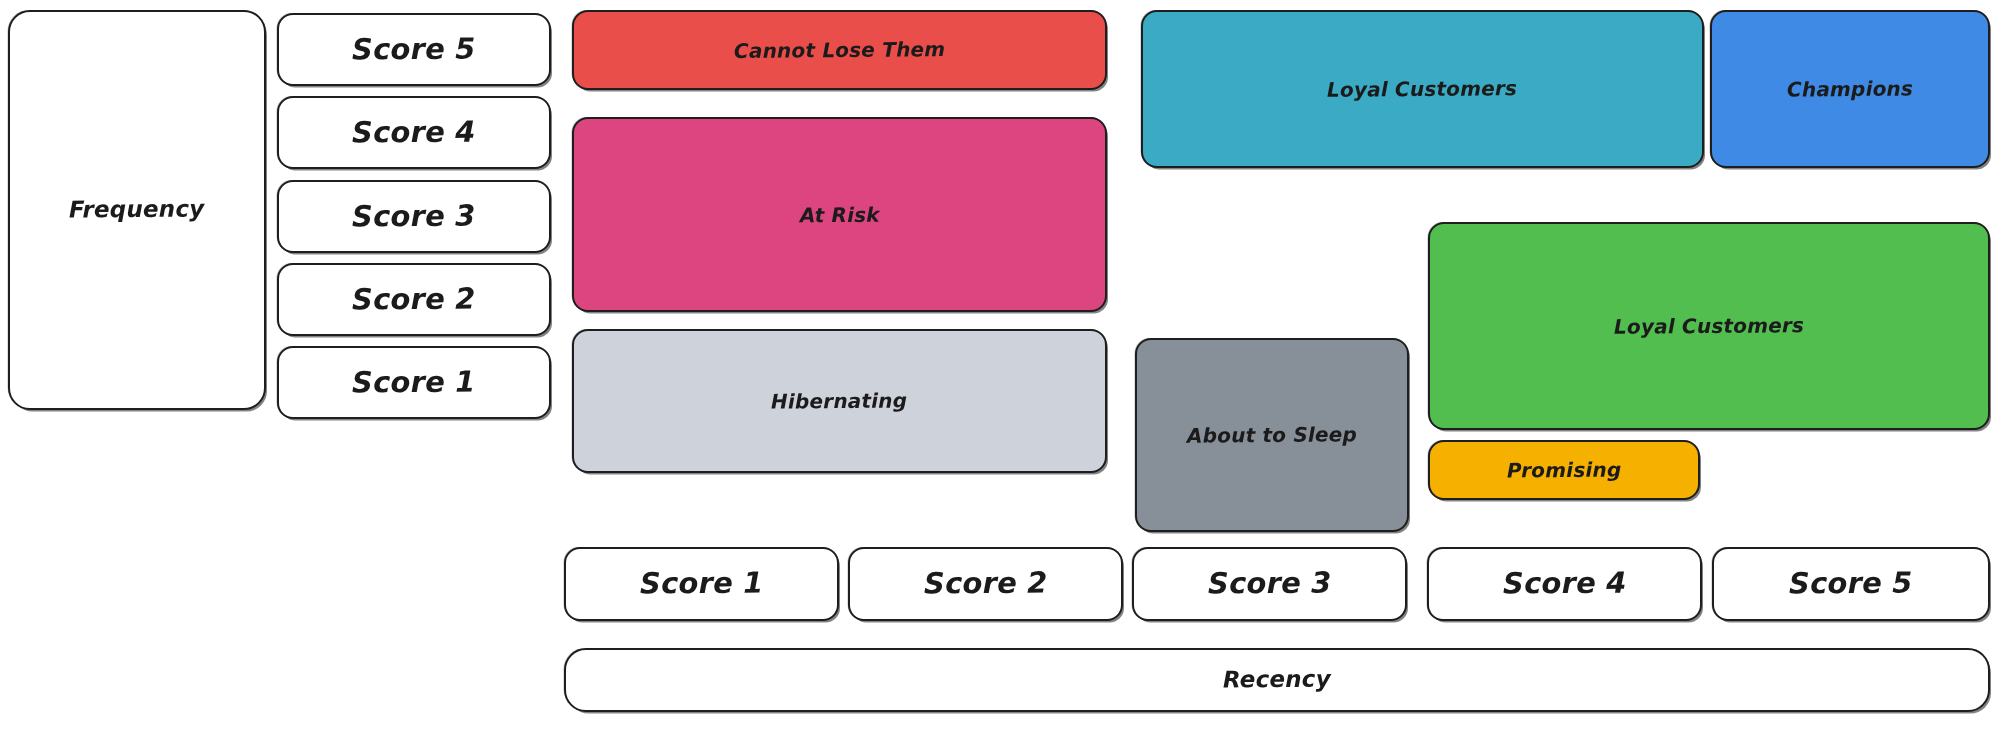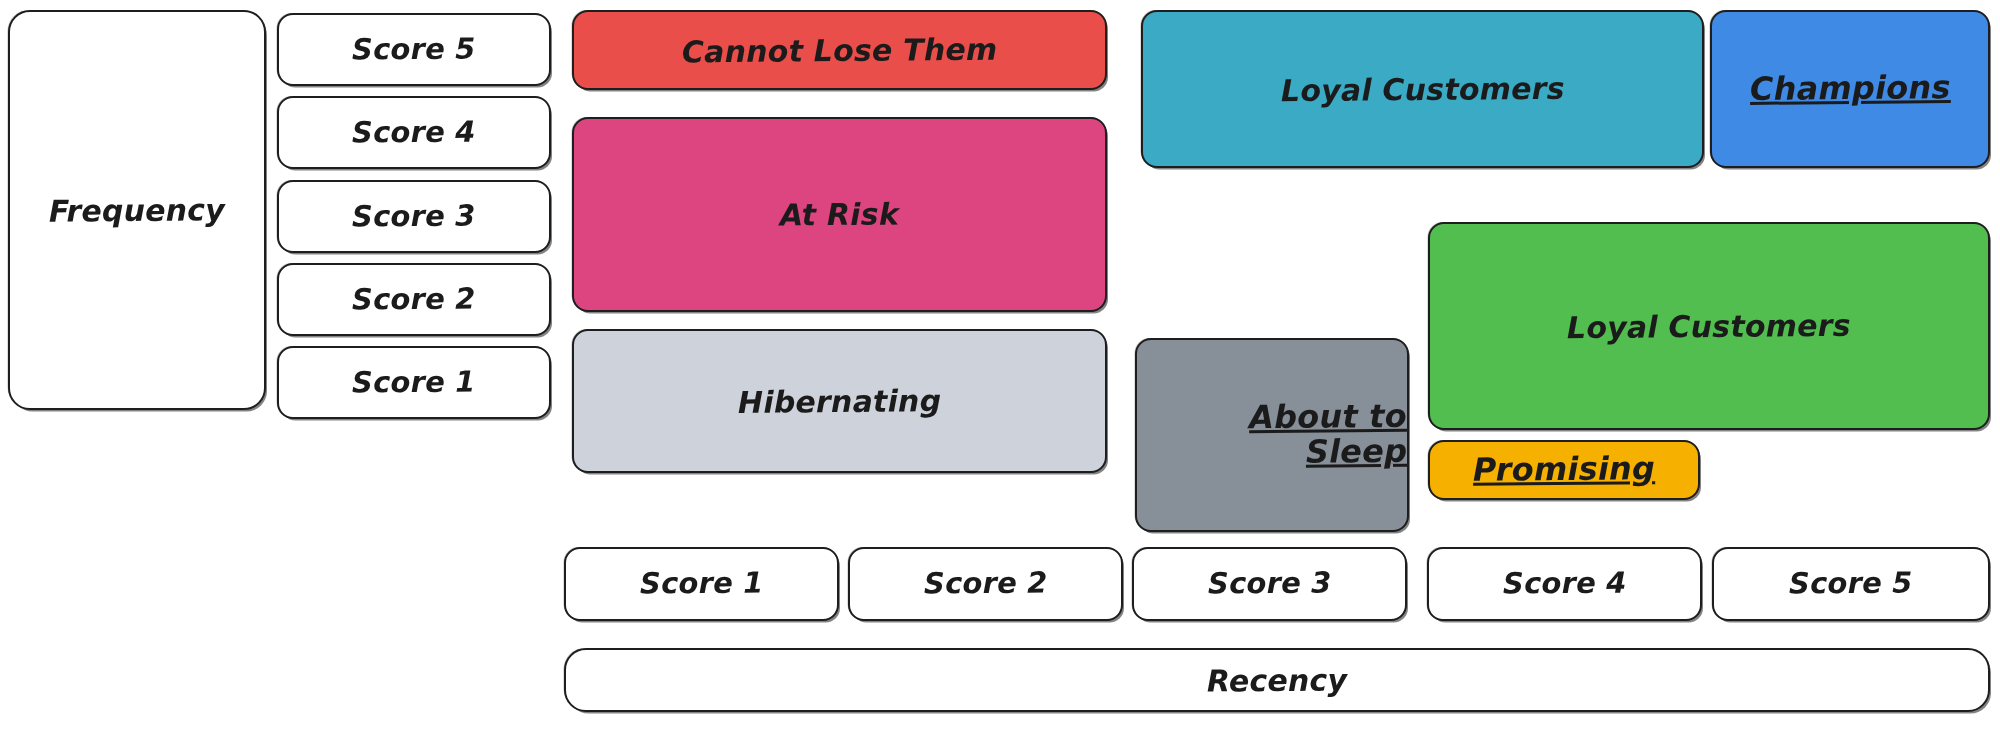--- a/index.html
+++ b/index.html
@@ -8,45 +8,45 @@
     font-family:"DejaVu Sans","Liberation Sans",sans-serif;
     overflow:hidden;
   }
   #canvas{position:relative;width:2000px;height:753px;background:#fff;}
 
   
   .box{
     position:absolute;
     box-sizing:border-box;
     display:flex;align-items:center;justify-content:center;
-    text-align:right;
+    text-align:left;
     border:2px solid #1e1e1e;
     color:#1b1b1b;
     line-height:1.1;
     letter-spacing:0.2px;
     font-style:italic;
     font-weight:600;
     border-radius:18px;
     
     box-shadow:
       2.5px 3px 0 -1.5px rgba(30,30,30,.55),
       -1.5px -1px 0 -1px rgba(30,30,30,.30);
   }
   .box span{display:block;transform:rotate(-0.5deg);}
 
   .axis{background:#ffffff;border-radius:22px;}
   .score{background:#ffffff;border-radius:16px;}
 
   .seg{border-radius:16px;}
 
   
-  .t-axis{font-size:30px;}
+  .t-axis{font-size:23px;}
   .t-score{font-size:29px;}
-  .t-seg{font-size:30px;}
-  .t-seg-sm{font-size:32px;text-decoration:underline;}
+  .t-seg{font-size:20px;}
+  .t-seg-sm{font-size:20px;}
 </style>
 </head>
 <body>
 
 <div id="canvas">
 
   <div class="box axis t-axis" style="left:8px;top:10px;width:258px;height:400px;">
     <span>Frequency</span>
   </div>
 

